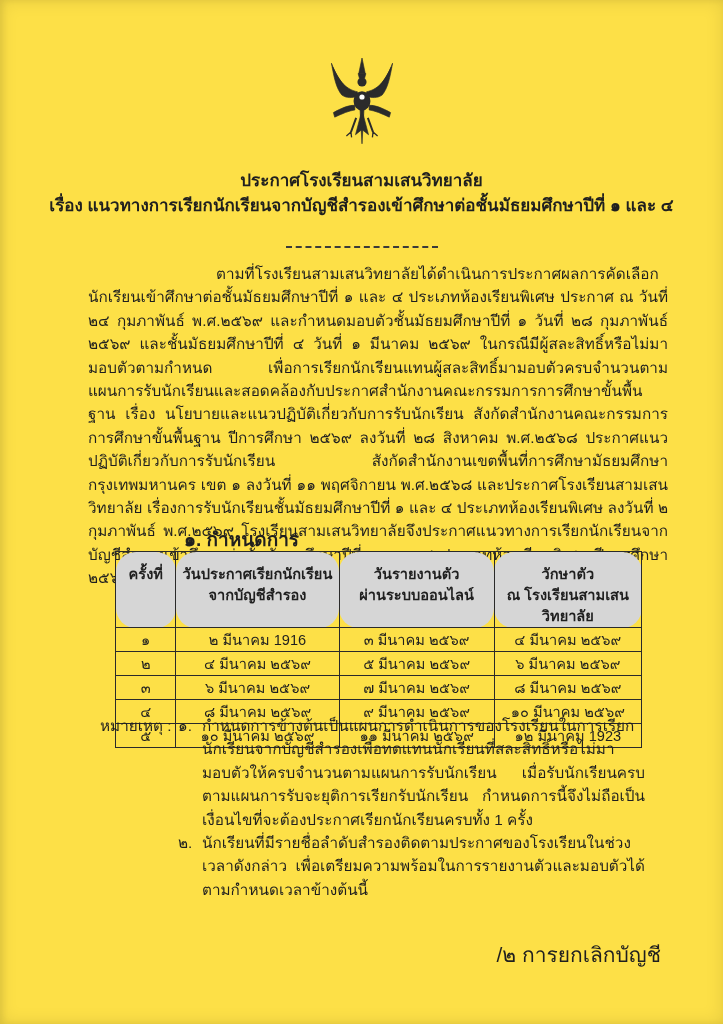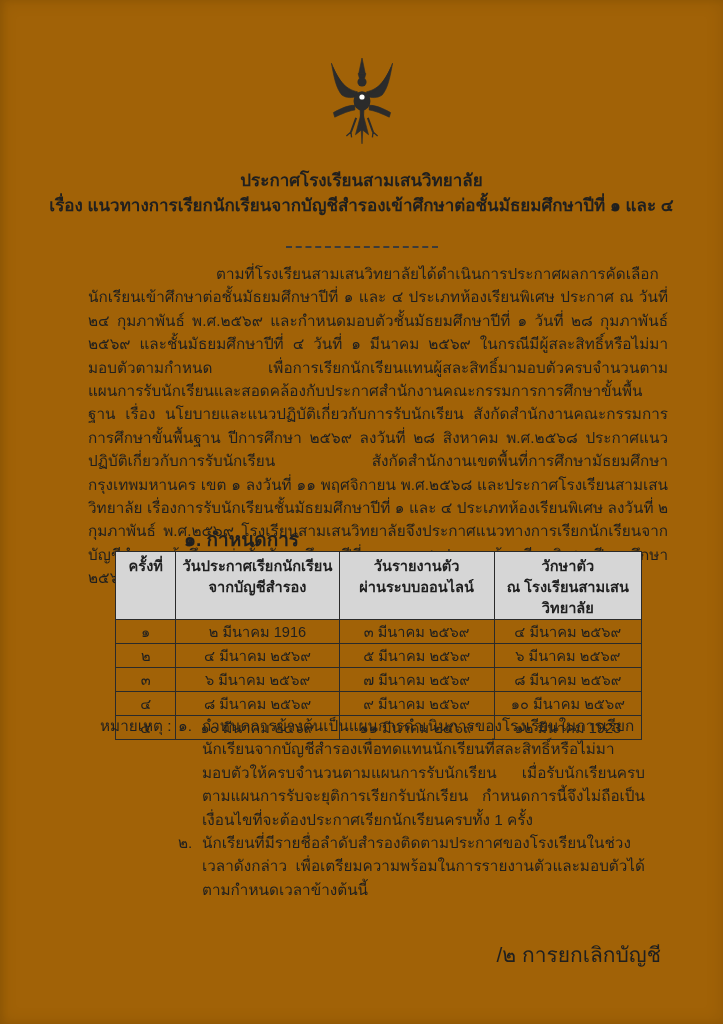--- a/index.html
+++ b/index.html
@@ -1,20 +1,20 @@
 <!DOCTYPE html>
 <html><head>
 <meta charset="utf-8">
 <style>
   html,body{margin:0;padding:0;background:#777;}
   .page{
     position:relative;
     width:723px;height:1024px;
     margin:0 auto;
-    background:#a16207;
+    background:#fde047;
     font-family:"Liberation Sans",sans-serif;
     color:#1f1f1f;
     overflow:hidden;
     box-shadow:inset 0 0 18px rgba(0,0,0,0.10), inset 3px 0 6px rgba(0,0,0,0.07);
   }
   .emblem-wrap{
     position:absolute;top:58px;left:0;right:0;
     display:flex;justify-content:center;
   }
   .title-block{
@@ -46,21 +46,22 @@
     border:1.5px solid #2a2a2a;
     text-align:center;
     padding:0;
   }
   table.sched th{
     background:#d6d6d6;
     font-weight:bold;
     height:45px;
     line-height:21px;
     vertical-align:top;
-    padding-top:4px;
+    padding-top:12px;
+    border-radius:20px;
   }
   table.sched td{height:22px;}
   col.c1{width:11.5%;} col.c2{width:31%;} col.c3{width:29.5%;} col.c4{width:28%;}
   .hdr-line{display:block;}
   .notes{
     position:absolute;top:714px;left:100px;width:545px;
     font-size:15.3px;line-height:23.4px;
     display:flex;
   }
   .notes-label{flex:0 0 78px;white-space:nowrap;}

